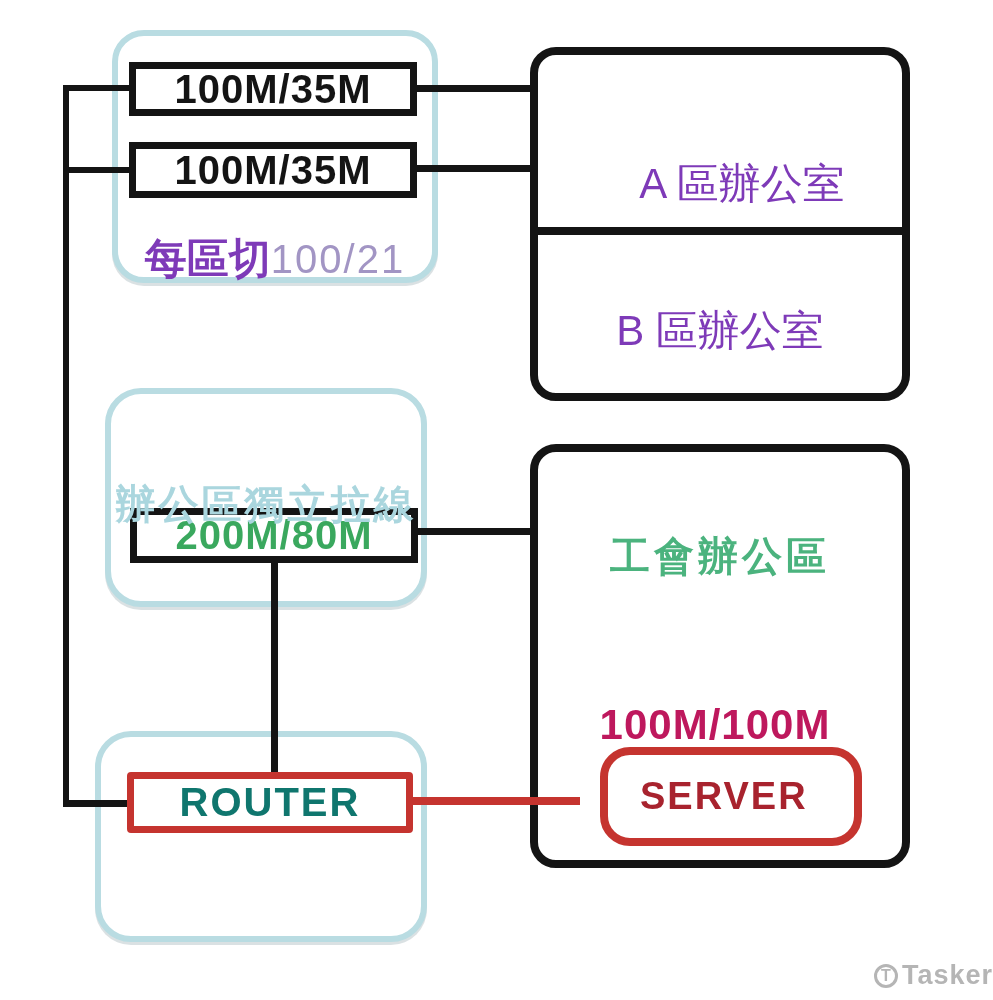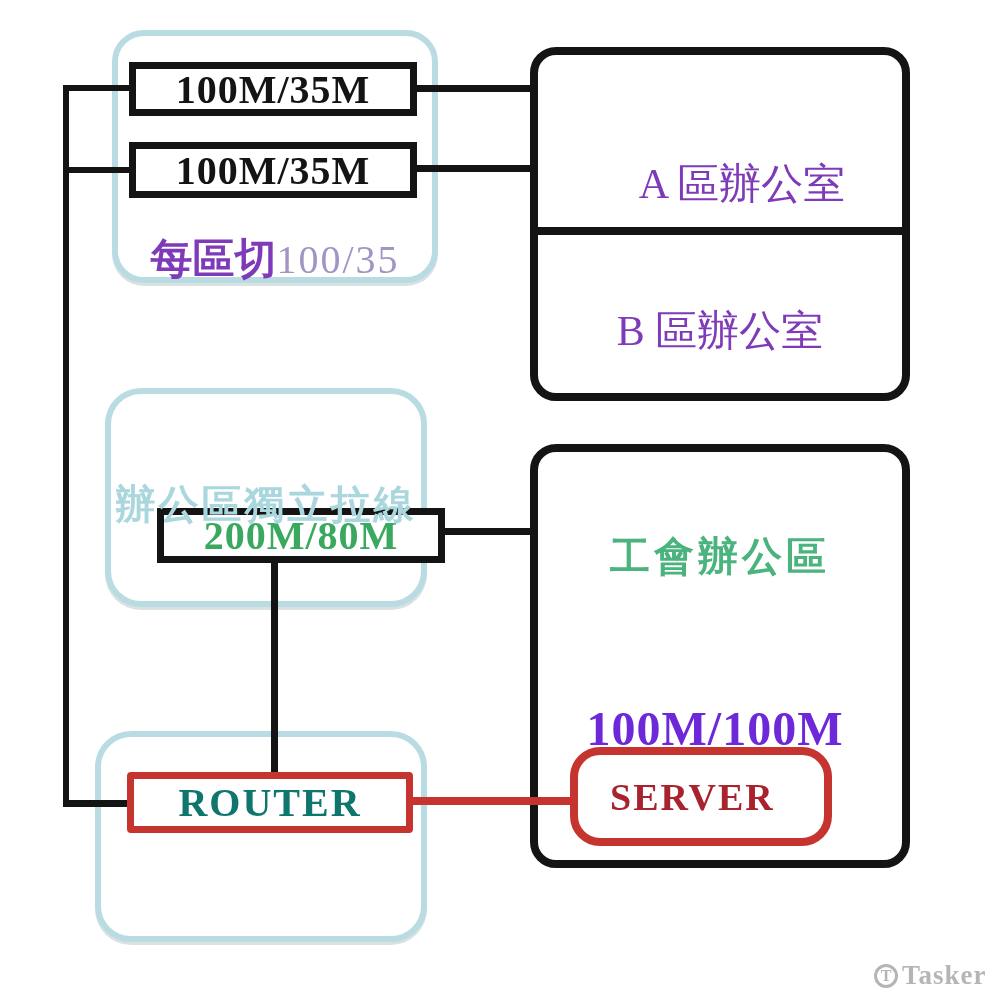--- a/index.html
+++ b/index.html
@@ -1,18 +1,18 @@
 <!DOCTYPE html>
 <html><head>
 <meta charset="utf-8">
 <style>
   html,body{margin:0;padding:0;background:#ffffff;}
   .canvas{
     position:relative;width:993px;height:1000px;background:#ffffff;overflow:hidden;
-    font-family:Liberation Serif, serif;
+    font-family:Liberation Sans, sans-serif;
   }
   
   .panel{
     position:absolute;border:6px solid #b9dce2;border-radius:32px;background:#ffffff;
     box-sizing:border-box;z-index:1;
   }
   .panel.shadowed{box-shadow:0 3px 0 rgba(150,170,175,.35);}
   
   .building{
     position:absolute;border:8px solid #141414;border-radius:26px;background:#ffffff;
@@ -21,37 +21,37 @@
   .divider{position:absolute;left:0;right:0;height:8px;background:#141414;}
   
   .line{position:absolute;background:#141414;z-index:2;}
   .line.red{background:#c5342f;}
   
   .bwbox{
     position:absolute;border:7px solid #141414;background:#ffffff;box-sizing:border-box;
     display:flex;align-items:center;justify-content:center;z-index:3;
     font-weight:bold;font-size:40px;letter-spacing:1px;color:#141414;
   }
-  .bwbox.green{color:#3aa85e;margin-left:27px;}
+  .bwbox.green{color:#3aa85e;}
   .redbox{
     position:absolute;border:8px solid #c5342f;background:#ffffff;box-sizing:border-box;
     display:flex;align-items:center;z-index:3;font-weight:bold;
   }
   .redbox.router{border-width:7px;border-radius:4px;justify-content:center;
     font-size:40px;color:#0f766e;letter-spacing:2px;}
   .redbox.server{border-radius:30px;font-size:38px;color:#a8232e;
     padding-left:32px;letter-spacing:2px;}
   
   .lbl{position:absolute;z-index:3;text-align:center;}
   .purple-big{font-size:42px;color:#7e3ab8;}
   .caption-row{font-size:42px;font-weight:bold;color:#7e3ab8;white-space:nowrap;}
   .caption-sub{font-size:40px;font-weight:normal;color:#a295c4;letter-spacing:2px;}
   .cyan-caption{font-size:40px;font-weight:bold;color:#aad6de;letter-spacing:3px;}
   .green-caption{font-size:40px;font-weight:bold;color:#4bb37e;letter-spacing:4px;}
-  .red-bw{font-size:48px;font-weight:bold;color:#6d28d9;letter-spacing:1px;}
+  .red-bw{font-size:42px;font-weight:bold;color:#be185d;letter-spacing:1px;}
   .purple-bright{font-size:46px;font-weight:bold;color:#8a3bc8;letter-spacing:2px;}
   .annotation{
     position:absolute;z-index:4;font-size:38px;font-weight:bold;color:#cc2a33;
     line-height:46px;text-align:left;white-space:pre;letter-spacing:1px;
   }
   
   .watermark{
     position:absolute;z-index:5;display:flex;align-items:center;gap:4px;
     color:#b5b5b5;
   }
@@ -90,36 +90,36 @@
     <span>100M/35M</span>
   </div>
   <div class="bwbox" style="left:129px;top:142px;width:288px;height:56px;">
     <span>100M/35M</span>
   </div>
   <div class="bwbox green" style="left:130px;top:508px;width:288px;height:55px;">
     <span>200M/80M</span>
   </div>
 
   <div class="lbl caption-row" style="left:112px;top:231px;width:326px;">
-    <span>每區切</span><span class="caption-sub">100/35</span>
+    <span>每區切</span><span class="caption-sub">100/21</span>
   </div>
 
   <div class="lbl purple-big" style="left:530px;top:156px;width:424px;">A 區辦公室</div>
   <div class="lbl purple-big" style="left:530px;top:303px;width:380px;">B 區辦公室</div>
 
   <div class="lbl cyan-caption" style="left:105px;top:436px;width:322px;margin-top:41px;">辦公區獨立拉線</div>
 
   <div class="lbl green-caption" style="left:530px;top:501px;width:380px;margin-top:28px;">工會辦公區</div>
   <div class="lbl red-bw" style="left:530px;top:701px;width:370px;">100M/100M</div>
 
 
   <div class="redbox router" style="left:127px;top:772px;width:286px;height:61px;">
     <span>ROUTER</span>
   </div>
-  <div class="redbox server" style="left:570px;top:747px;width:262px;height:99px;">
+  <div class="redbox server" style="left:600px;top:747px;width:262px;height:99px;">
     <span>SERVER</span>
   </div>
 
 
   <div class="watermark" style="left:874px;top:960px;">
     <span class="wm-logo">T</span>
     <span class="wm-text">Tasker</span>
   </div>
 
 </div>

